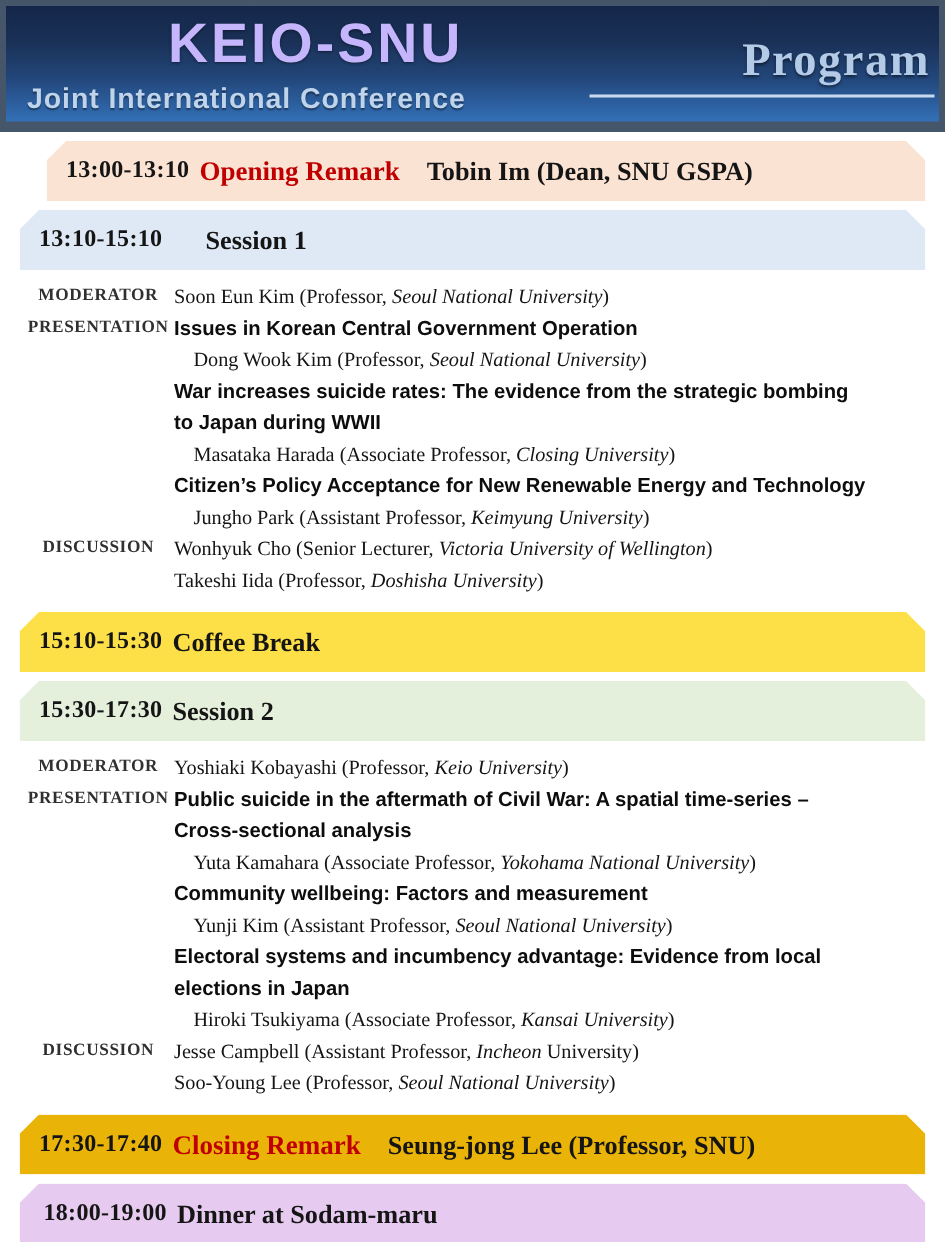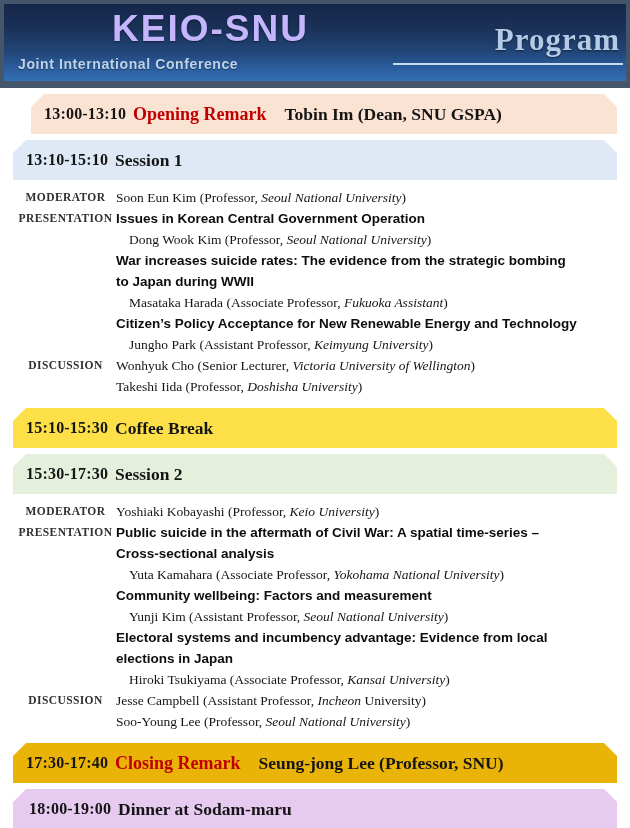--- a/index.html
+++ b/index.html
@@ -20,21 +20,21 @@
   }
   .keio-title {
     position:absolute; left:112px; top:8px;
     font-family:"Liberation Sans",sans-serif; font-weight:bold;
     font-size:37px; letter-spacing:2px; color:#c4b5fd;
     text-shadow:0 1px 2px rgba(0,0,0,.45);
   }
   .keio-subtitle {
     position:absolute; left:18px; top:56px;
     font-family:"Liberation Sans",sans-serif; font-weight:bold;
-    font-size:14px; letter-spacing:.6px; color:#bfd4ea;
+    font-size:19px; letter-spacing:.6px; color:#bfd4ea;
     text-shadow:0 1px 1px rgba(0,0,0,.4);
   }
   .program-label {
     position:absolute; right:10px; top:22px;
     font-family:"Liberation Serif",serif; font-weight:bold;
     font-size:31px; letter-spacing:1px; color:#b4cbe8;
     text-shadow:0 1px 2px rgba(0,0,0,.5);
   }
   .program-underline {
     position:absolute; left:393px; right:7px; top:63px; height:2px;
@@ -85,21 +85,21 @@
   <div class="program-label">Program</div>
   <div class="program-underline"></div>
 </div>
 
 <div id="schedule">
     <div class="band" style="background: rgb(251, 227, 211); margin-left: 31px;">
       <span class="band-time">13:00-13:10</span>
       <span class="band-highlight">Opening Remark</span>
       <span class="band-title">Tobin Im (Dean, SNU GSPA)</span>
     </div>
-    <div class="band" style="background: rgb(222, 233, 245);">
+    <div class="band" style="background: rgb(222, 233, 245); gap: 22px;">
       <span class="band-time">13:10-15:10</span>
       <span class="band-title">Session 1</span>
     </div>
     <div class="details">
       <div class="dline">
         <div class="dlabel">MODERATOR</div>
         <div class="dcontent nm"><span>Soon Eun Kim (Professor, </span><i>Seoul National University</i><span>)</span></div>
       </div>
       <div class="dline">
         <div class="dlabel">PRESENTATION</div>
@@ -109,21 +109,21 @@
         <div class="dlabel"></div>
         <div class="dcontent nm indent"><span>Dong Wook Kim (Professor, </span><i>Seoul National University</i><span>)</span></div>
       </div>
       <div class="dline">
         <div class="dlabel"></div>
         <div class="dcontent ttl">War increases suicide rates: The evidence from the strategic bombing
 to Japan during WWII</div>
       </div>
       <div class="dline">
         <div class="dlabel"></div>
-        <div class="dcontent nm indent"><span>Masataka Harada (Associate Professor, </span><i>Fukuoka Assistant</i><span>)</span></div>
+        <div class="dcontent nm indent"><span>Masataka Harada (Associate Professor, </span><i>Closing University</i><span>)</span></div>
       </div>
       <div class="dline">
         <div class="dlabel"></div>
         <div class="dcontent ttl">Citizen’s Policy Acceptance for New Renewable Energy and Technology</div>
       </div>
       <div class="dline">
         <div class="dlabel"></div>
         <div class="dcontent nm indent"><span>Jungho Park (Assistant Professor, </span><i>Keimyung University</i><span>)</span></div>
       </div>
       <div class="dline">

